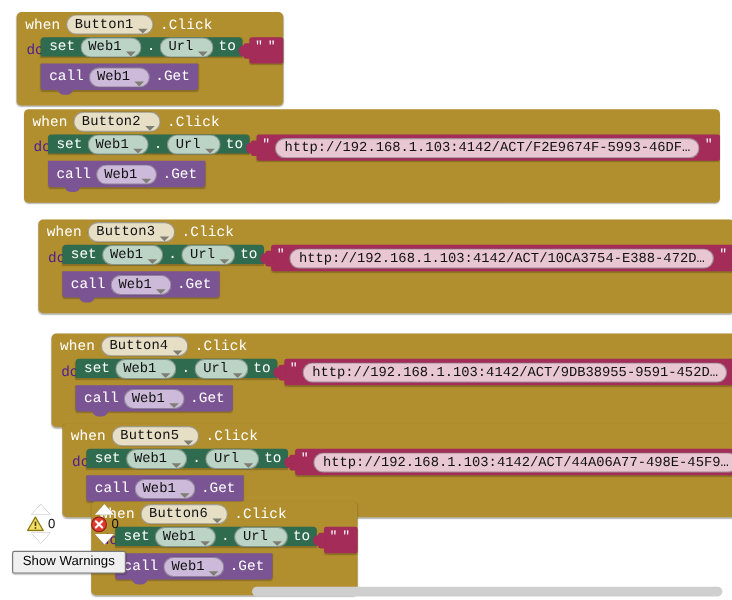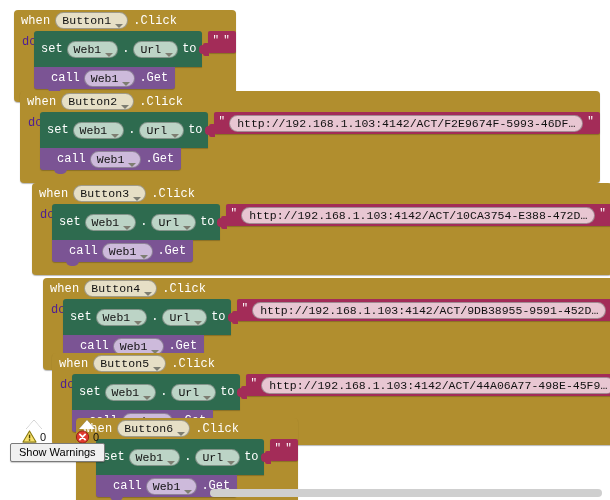--- a/index.html
+++ b/index.html
@@ -97,21 +97,21 @@
   }
 
   
   .set-block {
     display: flex;
     align-items: center;
     gap: 4px;
     background: #2E6B4F;
     color: #ffffff;
     font-size: 12px;
-    height: 36px;
+    height: 16px;
     padding: 0 5px 0 7px;
     border-radius: 3px 3px 0 0;
     box-shadow: 0 1px 1px rgba(0,0,0,0.22);
     position: relative;
     box-sizing: border-box;
     white-space: nowrap;
   }
   .set-row { display: flex; align-items: stretch; }
 
   .plug {
@@ -168,21 +168,21 @@
 
   
   .call-block {
     display: flex;
     align-items: center;
     gap: 4px;
     background: #7B5494;
     color: #ffffff;
     font-size: 12px;
     height: 22px;
-    padding: 0 7px 0 17px;
+    padding: 0 7px 0 7px;
     border-radius: 0 0 3px 3px;
     box-shadow: 0 1px 1px rgba(0,0,0,0.22);
     position: relative;
     box-sizing: border-box;
     white-space: nowrap;
     align-self: flex-start;
   }
   .call-block::after{
     content:"";
     position:absolute;
@@ -216,21 +216,21 @@
   .count-row {
     display: flex;
     align-items: center;
     gap: 3px;
     font-size: 11px;
     color: #111;
     margin: 1px 0;
   }
   .show-warn-btn {
     position: absolute;
-    left: 10px; top: 443px;
+    left: 10px; top: 459px;
     background: #F0F0F0;
     border: 1px solid #7a7a7a;
     border-radius: 2px;
     font-size: 11px;
     color: #000;
     padding: 2px 8px 3px 8px;
     z-index: 45;
     white-space: nowrap;
     box-shadow: 0 1px 1px rgba(0,0,0,0.2);
   }

